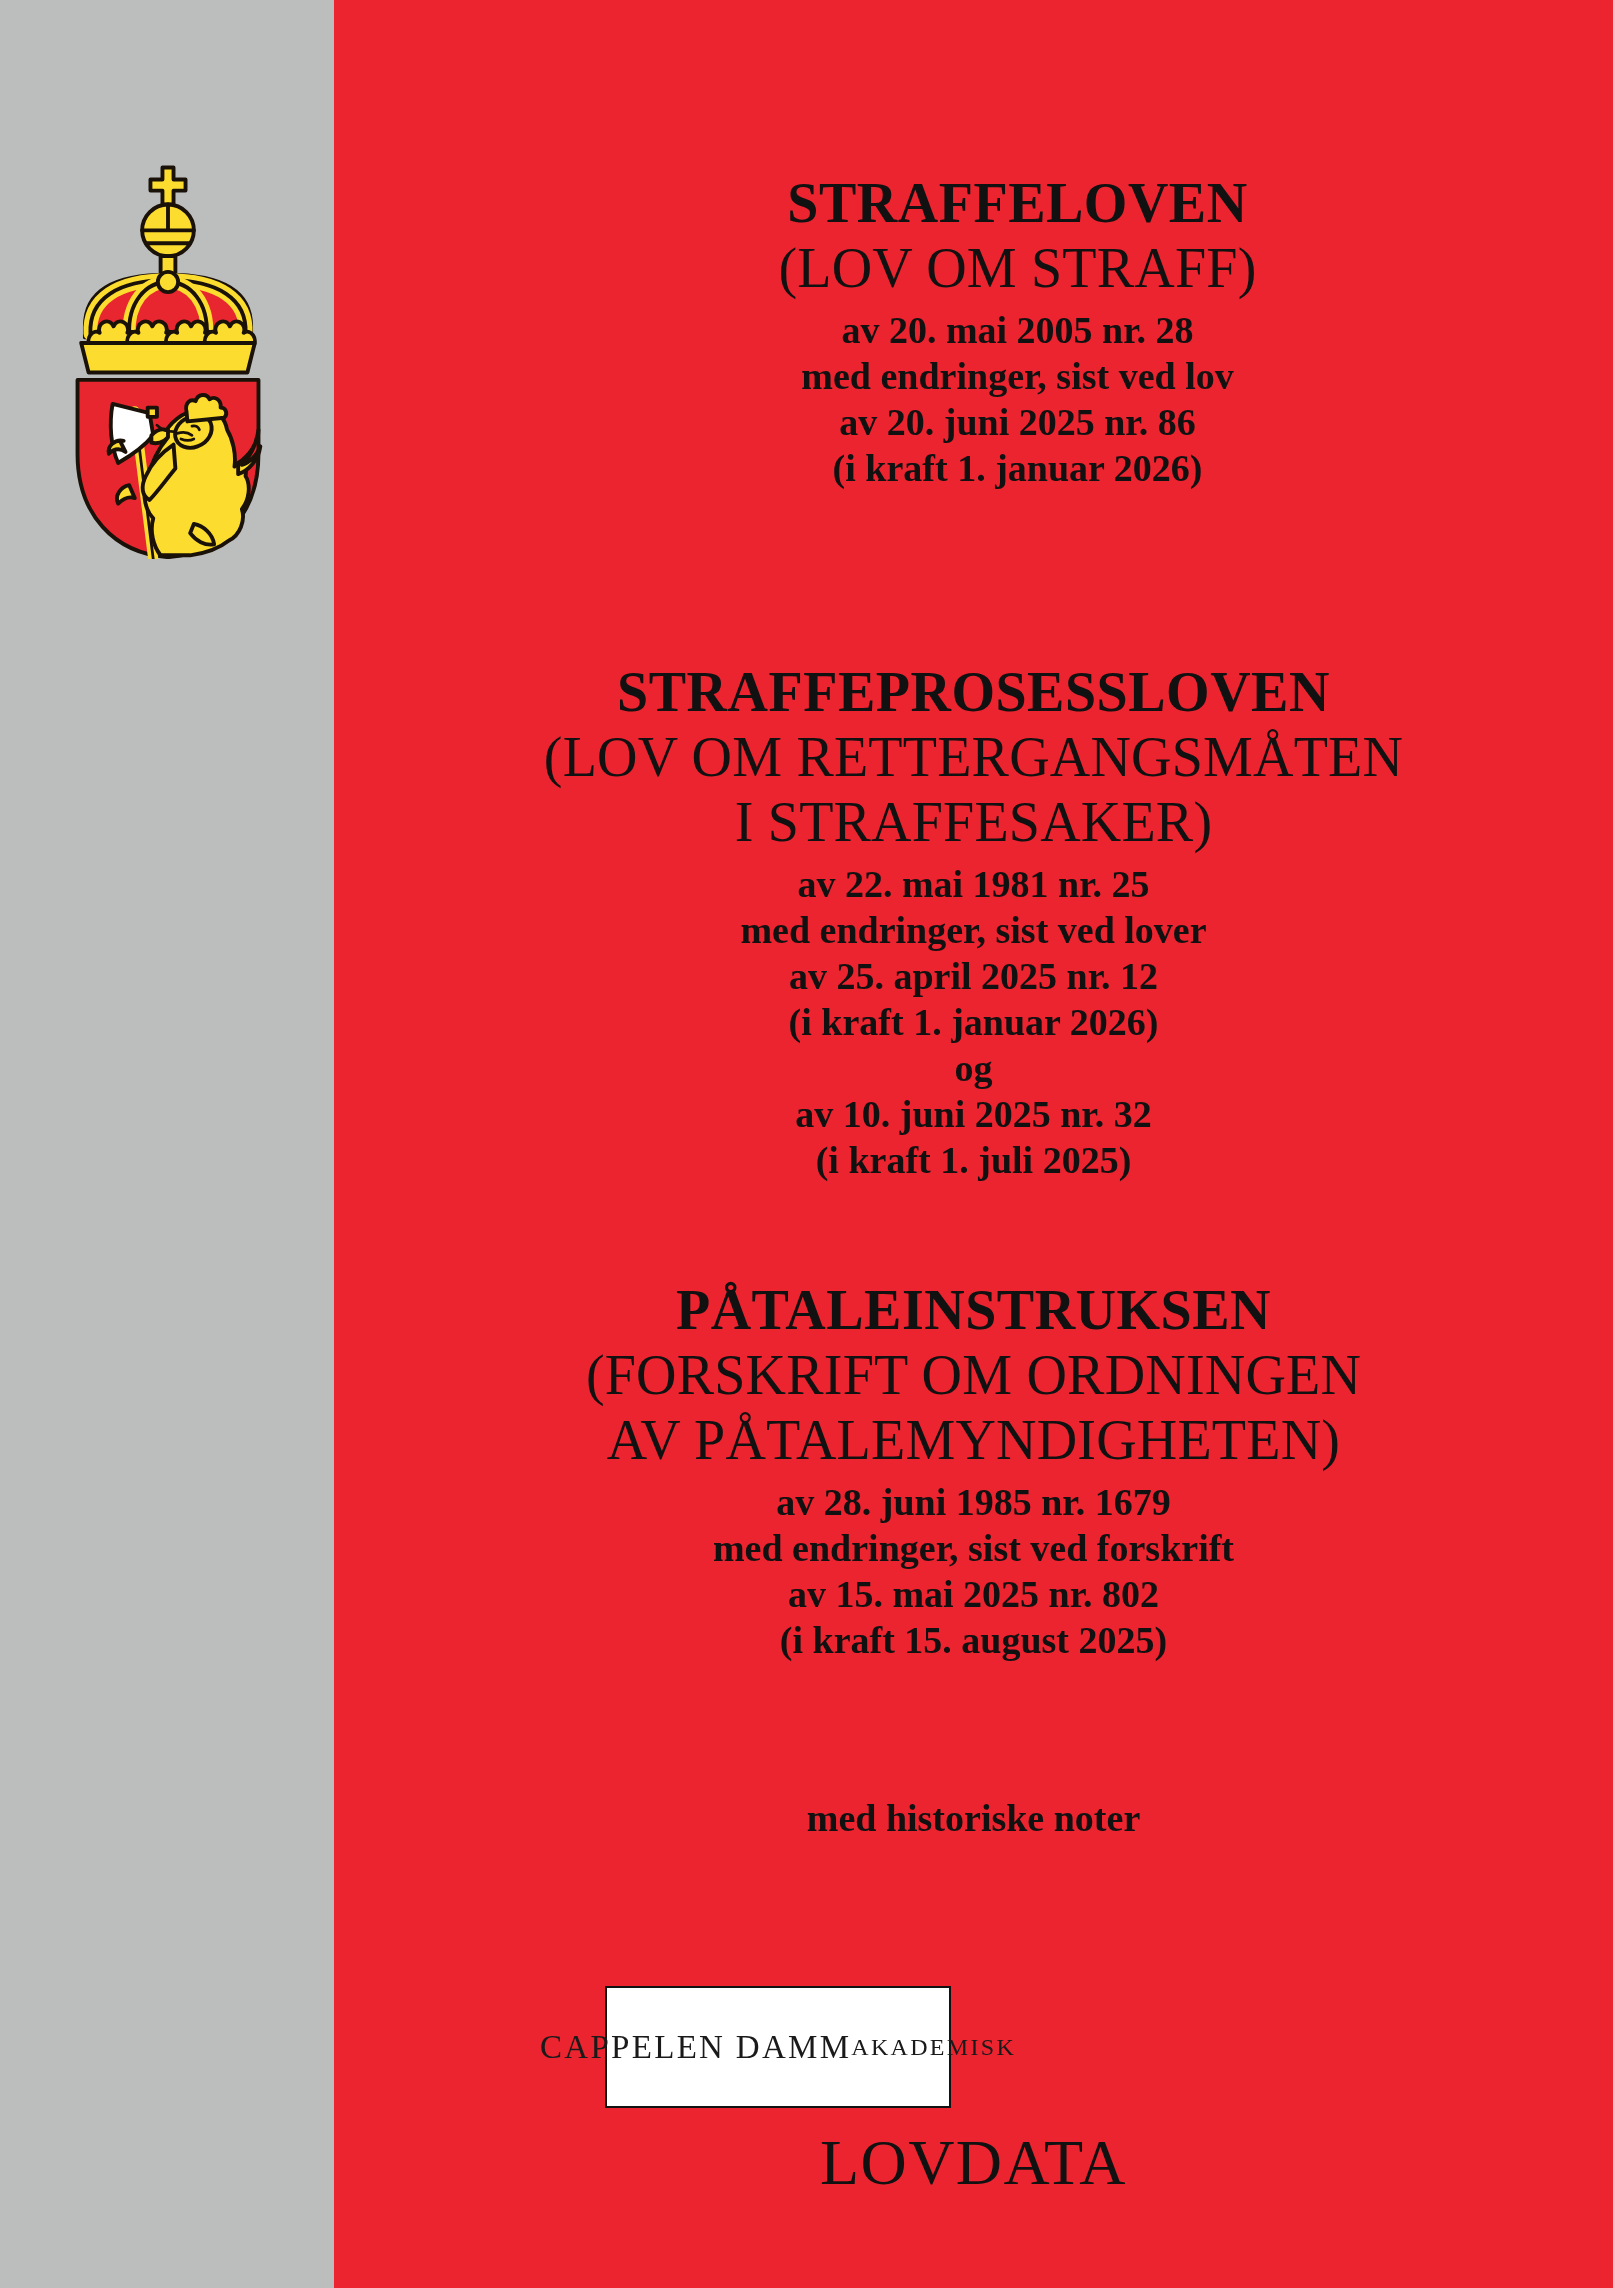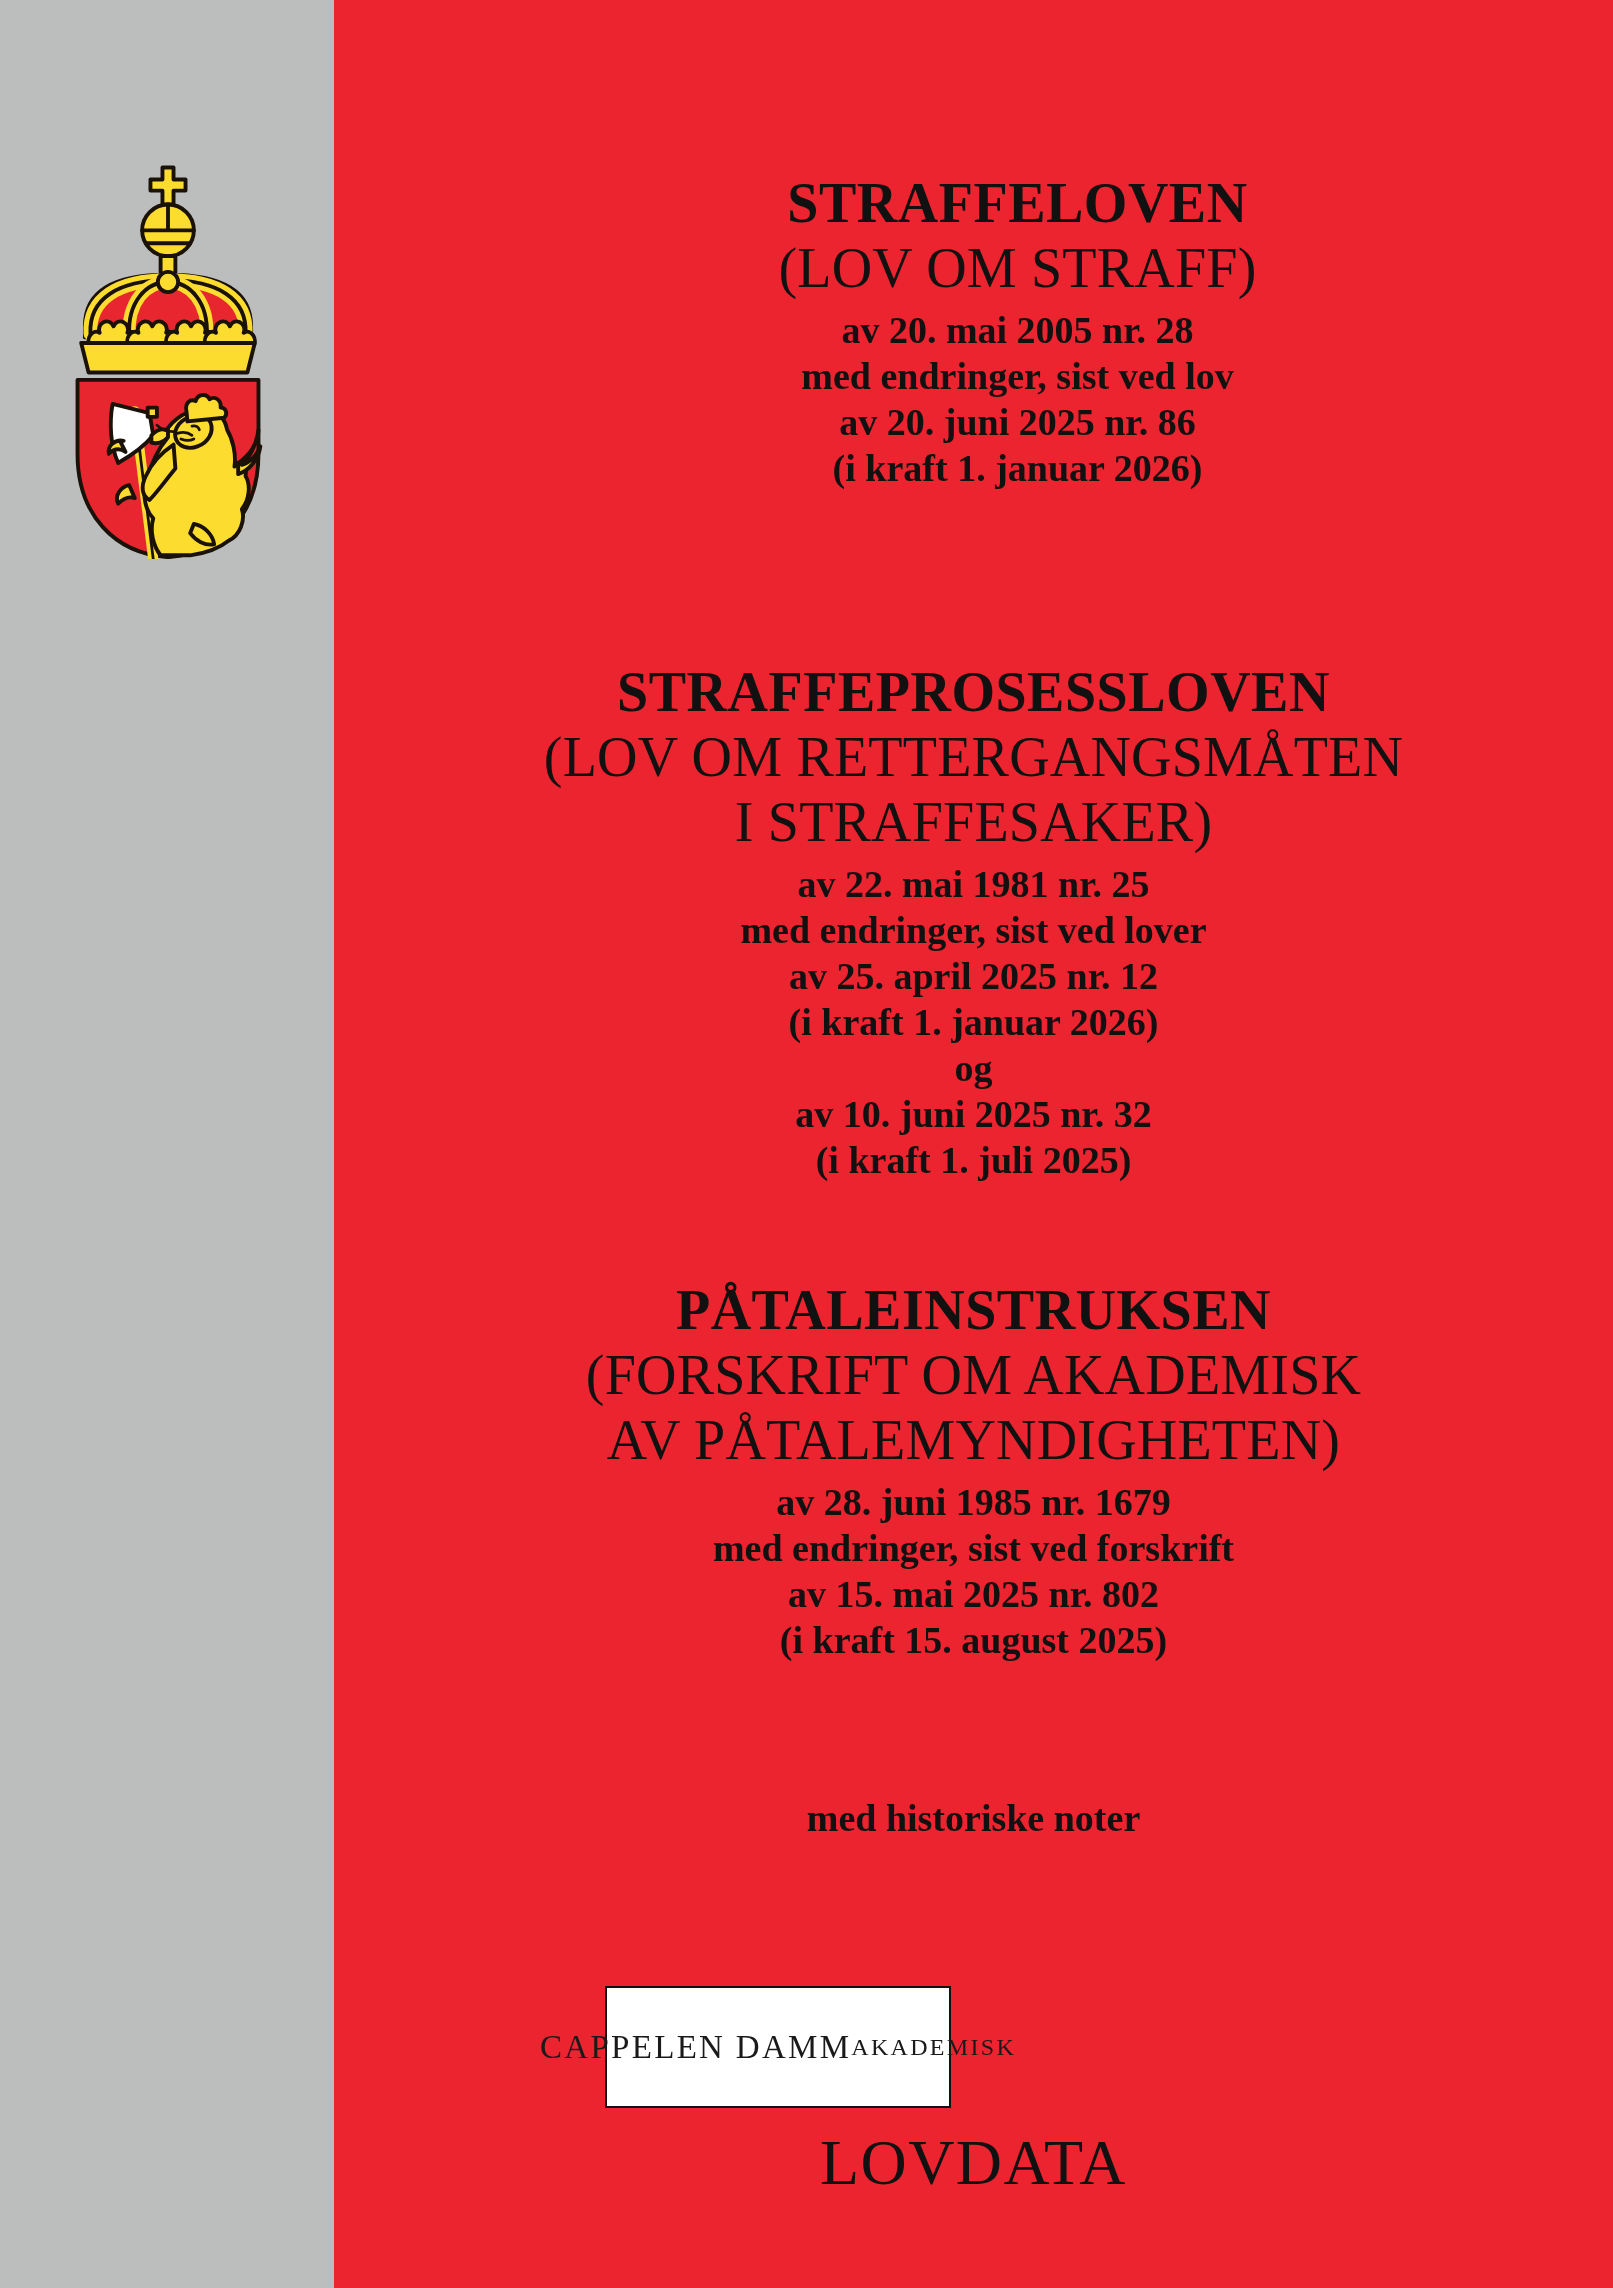--- a/index.html
+++ b/index.html
@@ -246,21 +246,21 @@
       <div class="date-reg">med endringer, sist ved lover</div>
       <div class="date-reg">av 25. april 2025 nr. 12</div>
       <div class="date-reg">(i kraft 1. januar 2026)</div>
       <div class="date-reg">og</div>
       <div class="date-reg">av 10. juni 2025 nr. 32</div>
       <div class="date-reg">(i kraft 1. juli 2025)</div>
     </div>
 
     <div class="block" style="top:1278px;">
       <div class="main-title">PÅTALEINSTRUKSEN</div>
-      <div class="sub-title">(FORSKRIFT OM AKADEMISK</div>
+      <div class="sub-title">(FORSKRIFT OM ORDNINGEN</div>
       <div class="sub-title">AV PÅTALEMYNDIGHETEN)</div>
       <div class="date-bold">av 28. juni 1985 nr. 1679</div>
       <div class="date-reg">med endringer, sist ved forskrift</div>
       <div class="date-reg">av 15. mai 2025 nr. 802</div>
       <div class="date-reg">(i kraft 15. august 2025)</div>
     </div>
 
     <div class="block" style="top:1795px;">
       <div class="notes-line">med historiske noter</div>
     </div>

